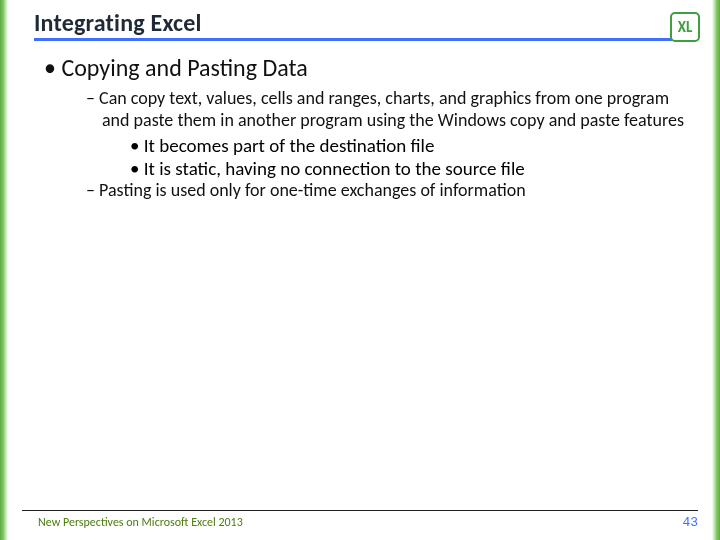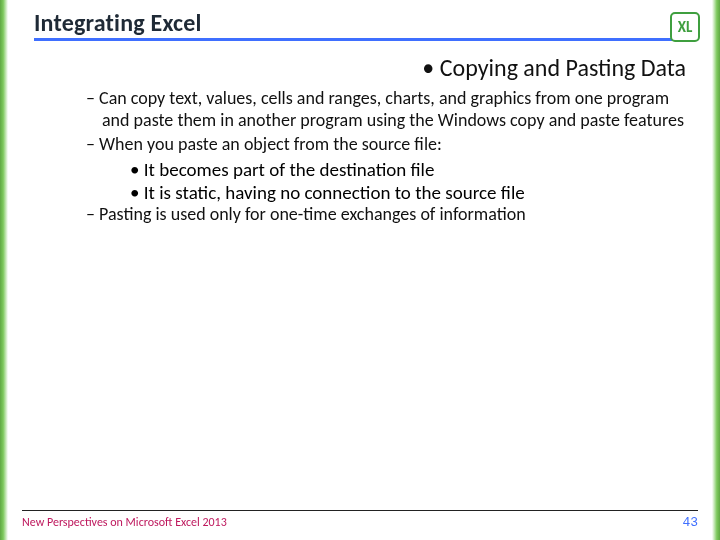--- a/index.html
+++ b/index.html
@@ -6,30 +6,30 @@
     body { width: 720px; height: 540px; font-family: Calibri, 'Segoe UI', Arial, sans-serif; position: relative; overflow: hidden; }
     .slide { width: 720px; height: 540px; background: #fff; position: relative; display: flex; flex-direction: column; }
     .edge-left, .edge-right { position: absolute; top: 0; bottom: 0; width: 8px; }
     .edge-left { left: 0; background: linear-gradient(90deg, #5fa843 0%, #7ec95e 40%, rgba(255,255,255,0) 100%); }
     .edge-right { right: 0; background: linear-gradient(270deg, #5fa843 0%, #7ec95e 40%, rgba(255,255,255,0) 100%); }
     .header { padding: 10px 34px 4px 34px; }
     .title { font-size: 24px; font-weight: 700; color: #1f2a36; line-height: 1.08; letter-spacing: 0.2px; }
     .title-rule { height: 3px; background: #3f6fff; margin-top: 2px; }
     .xl-badge { position: absolute; top: 12px; right: 20px; width: 30px; height: 30px; border: 2px solid #3f9f3f; border-radius: 5px; display: flex; align-items: center; justify-content: center; font-weight: 700; font-size: 15px; color: #3f9f3f; background: #fff; text-align: right; }
     .content { padding: 8px 34px 0 34px; flex: 1; }
-    .lvl1 { font-size: 24px; color: #111; margin-left: 10px; margin-bottom: 6px; text-align: right; }
+    .lvl1 { font-size: 24px; color: #111; margin-left: 10px; margin-bottom: 6px; }
     .lvl1::before { content: "• "; }
     .lvl2 { font-size: 18px; color: #111; margin-left: 52px; text-indent: -16px; padding-left: 16px; line-height: 1.22; margin-bottom: 2px; }
     .lvl2::before { content: "– "; }
     .lvl3 { font-size: 19px; color: #000000; margin-left: 96px; text-indent: -14px; padding-left: 14px; line-height: 1.22; }
     .lvl3::before { content: "• "; }
     .footer { position: absolute; left: 0; right: 0; bottom: 0; padding: 0 22px 10px 22px; }
     .footer-rule { height: 1px; background: #222; margin-bottom: 4px; }
     .footer-row { display: flex; justify-content: space-between; align-items: baseline; }
-    .footer-text { font-size: 12px; color: #be185d; }
+    .footer-text { font-size: 12px; color: #4d7c0f; margin-left: 16px; }
     .page-num { font-size: 13px; color: #3f6fff; font-weight: 400; font-family: Liberation Mono, monospace; }
   </style>
 </head>
 <body>
 
 <div class="slide">
   <div class="edge-left"></div>
   <div class="edge-right"></div>
 
   <div class="xl-badge">XL</div>
@@ -37,21 +37,20 @@
   <div class="header">
     <div class="title">
       <span>Integrating Excel</span><br>
     </div>
     <div class="title-rule"></div>
   </div>
 
   <div class="content">
     <p class="lvl1"><span>Copying and Pasting Data</span></p>
     <p class="lvl2"><span>Can copy text, values, cells and ranges, charts, and graphics from one program and paste them in another program using the Windows copy and paste features</span></p>
-    <p class="lvl2"><span>When you paste an object from the source file:</span></p>
     <p class="lvl3"><span>It becomes part of the destination file</span></p>
     <p class="lvl3"><span>It is static, having no connection to the source file</span></p>
     <p class="lvl2"><span>Pasting is used only for one-time exchanges of information</span></p>
   </div>
 
   <div class="footer">
     <div class="footer-rule"></div>
     <div class="footer-row">
       <span class="footer-text">New Perspectives on Microsoft Excel 2013</span>
       <span class="page-num">43</span>

